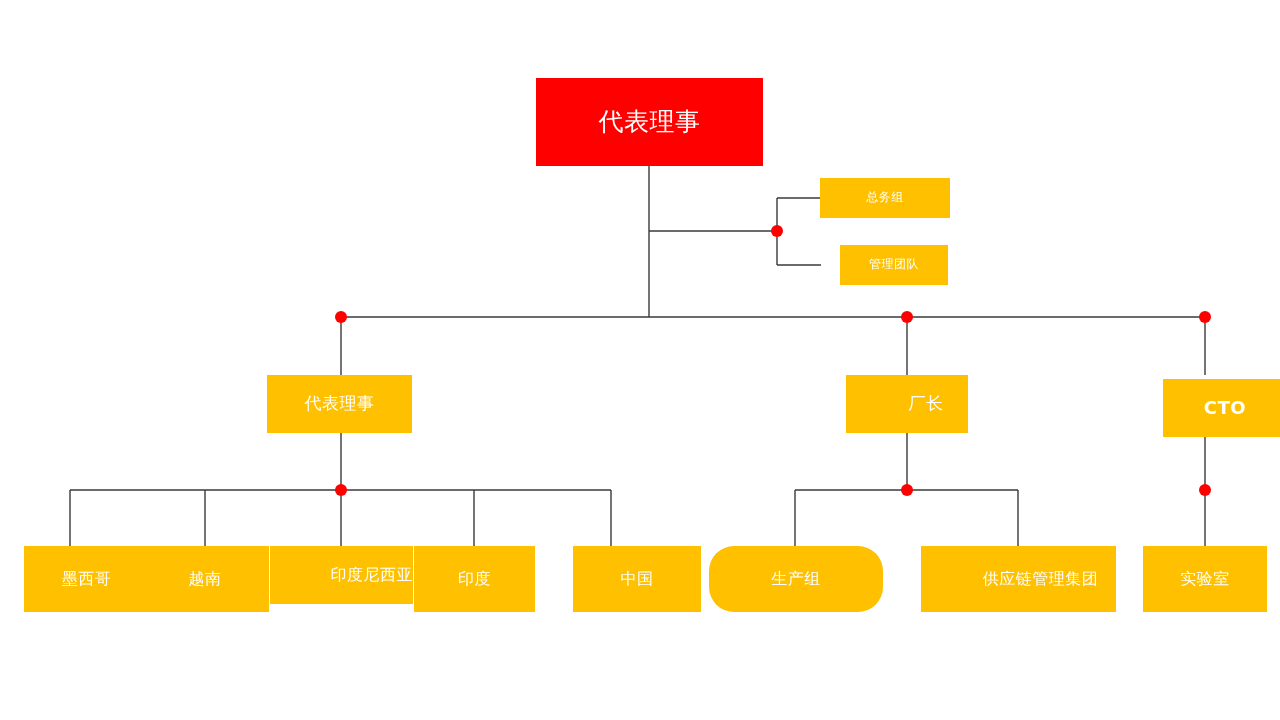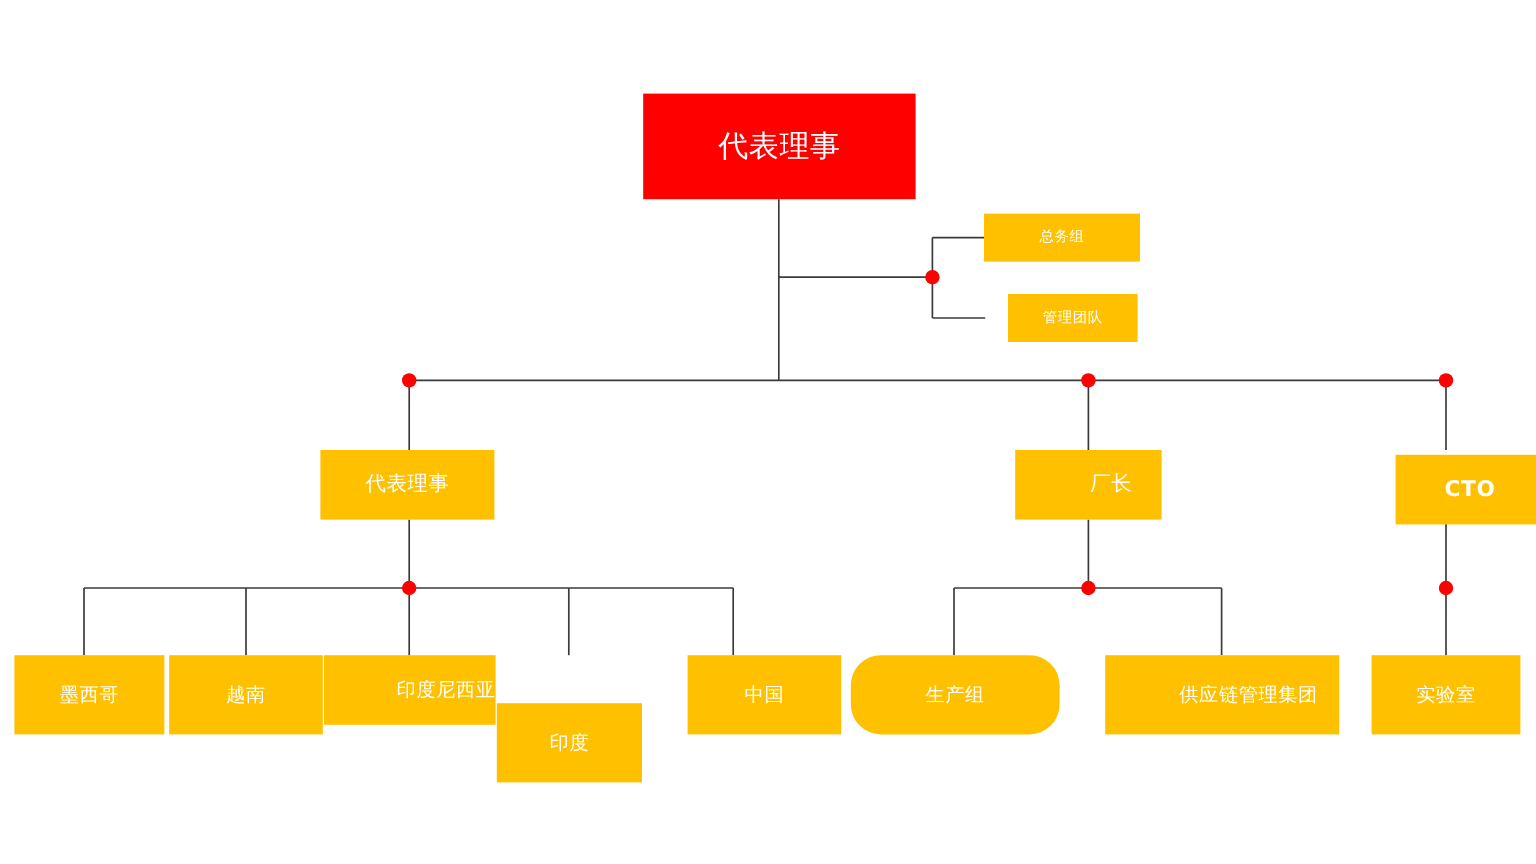--- a/index.html
+++ b/index.html
@@ -130,30 +130,30 @@
       </div>
       <div class="node node-mid" style="left: 846px; top: 375px; width: 122px; height: 58px; padding-left: 38px;">
         <span class="node-label">厂长</span>
       </div>
       <div class="node node-mid bold-label" style="left: 1143px; top: 379px; width: 124px; height: 58px; margin-left: 20px;">
         <span class="node-label">CTO</span>
       </div>
     </div>
 
   <div id="leaf-nodes">
-      <div class="node node-leaf" style="left: 12px; top: 546px; width: 125px; height: 66px;">
+      <div class="node node-leaf" style="left: 24px; top: 546px; width: 125px; height: 66px;">
         <span class="node-label">墨西哥</span>
       </div>
       <div class="node node-leaf" style="left: 141px; top: 546px; width: 128px; height: 66px;">
         <span class="node-label">越南</span>
       </div>
       <div class="node node-leaf" style="left: 270px; top: 546px; width: 143px; height: 58px; justify-content: flex-end;">
         <span class="node-label">印度尼西亚</span>
       </div>
-      <div class="node node-leaf" style="left: 414px; top: 546px; width: 121px; height: 66px; margin-top: 40px;">
+      <div class="node node-leaf" style="left: 414px; top: 546px; width: 121px; height: 66px;">
         <span class="node-label">印度</span>
       </div>
       <div class="node node-leaf" style="left: 573px; top: 546px; width: 128px; height: 66px;">
         <span class="node-label">中国</span>
       </div>
       <div class="node node-leaf" style="left: 709px; top: 546px; width: 174px; height: 66px; border-radius: 25px;">
         <span class="node-label">生产组</span>
       </div>
       <div class="node node-leaf" style="left: 921px; top: 546px; width: 195px; height: 66px; padding-left: 44px;">
         <span class="node-label">供应链管理集团</span>

